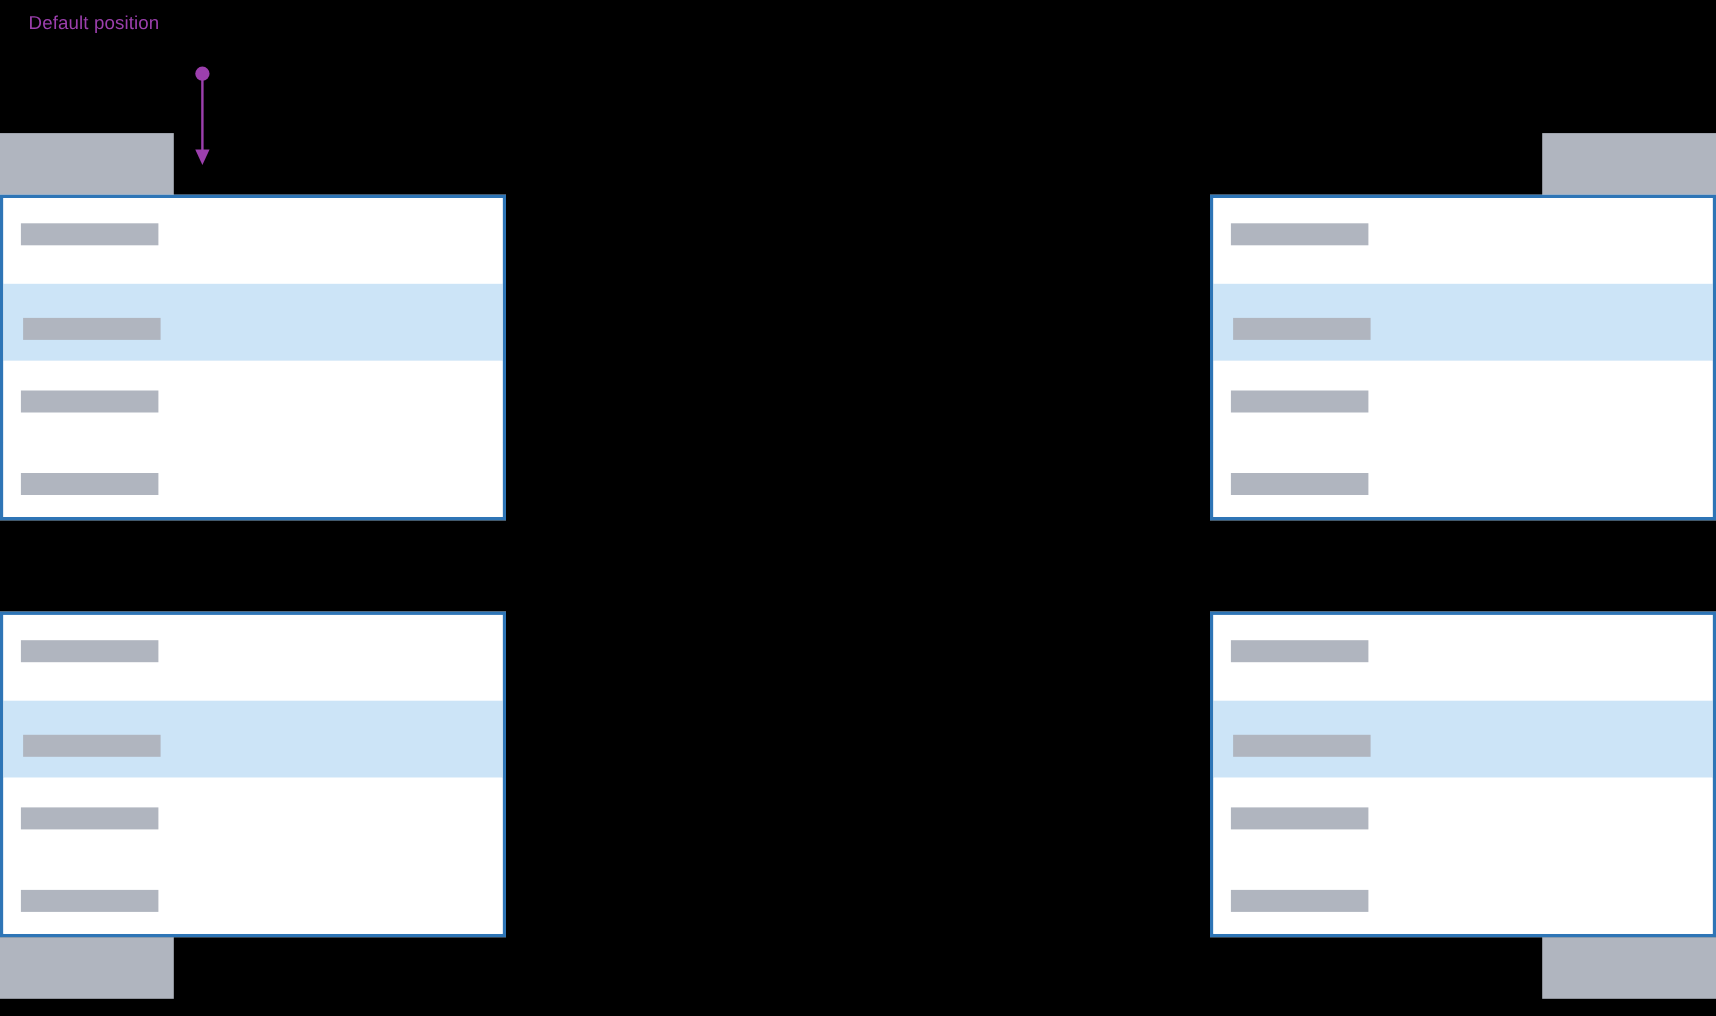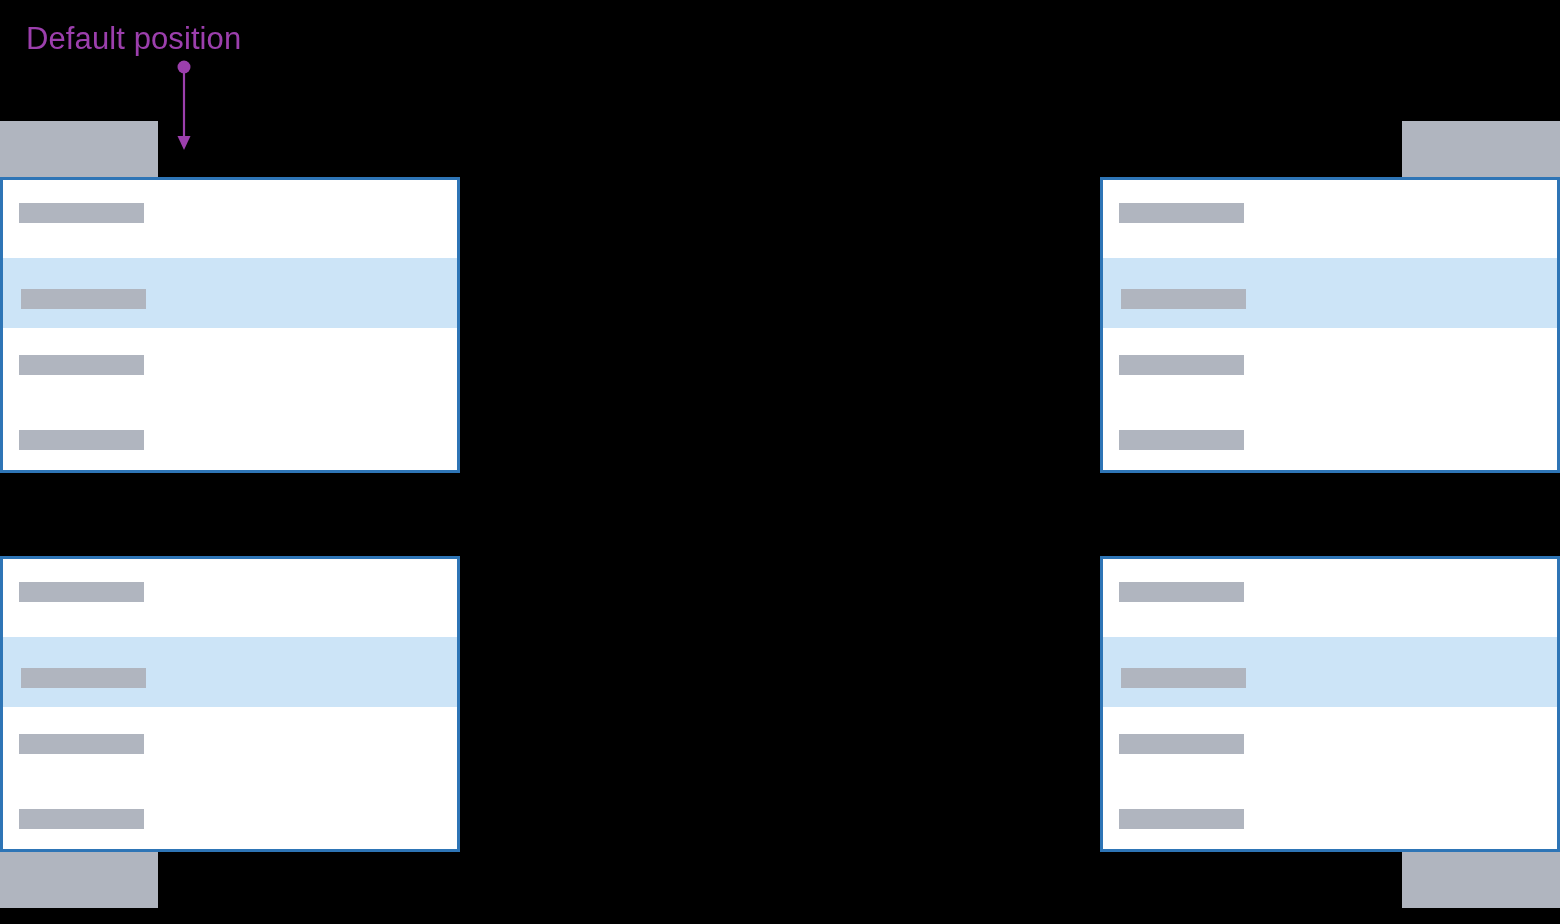--- a/index.html
+++ b/index.html
@@ -16,22 +16,22 @@
     width: 1560px;
     height: 924px;
     background: #000000;
     overflow: hidden;
   }
 
   
   .annotation-label {
     position: absolute;
     left: 26px;
-    top: 24px;
-    font-size: 31px;
+    top: 6px;
+    font-size: 17px;
     line-height: 30px;
     letter-spacing: 0.1px;
     color: #9C3FAD;
     white-space: nowrap;
   }
   .annotation-arrow {
     position: absolute;
     left: 168px;
     top: 56px;
     width: 34px;

